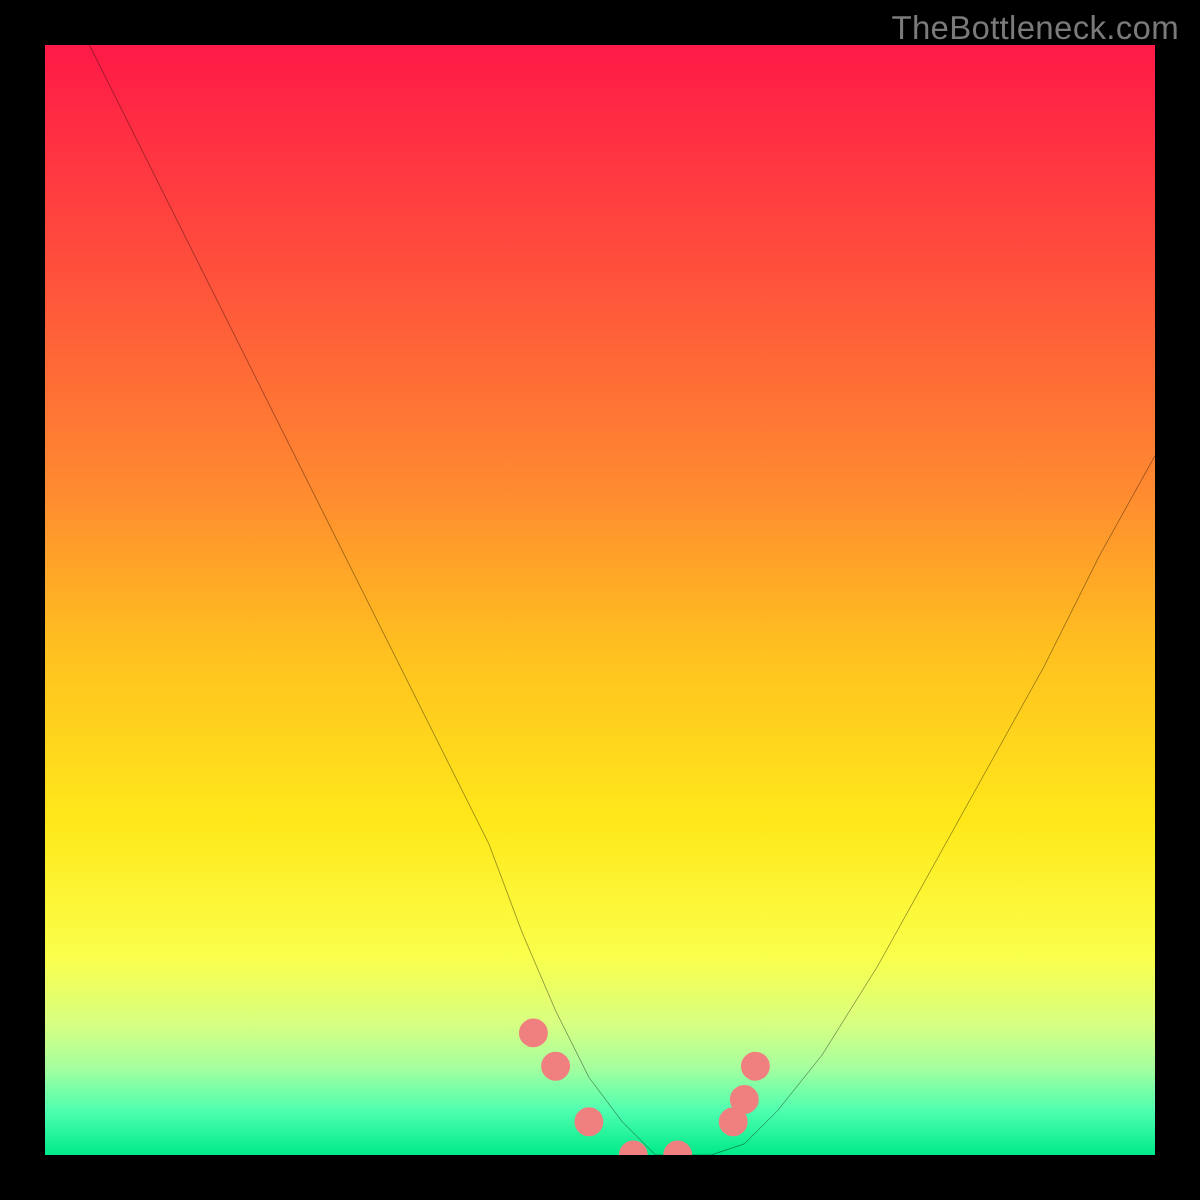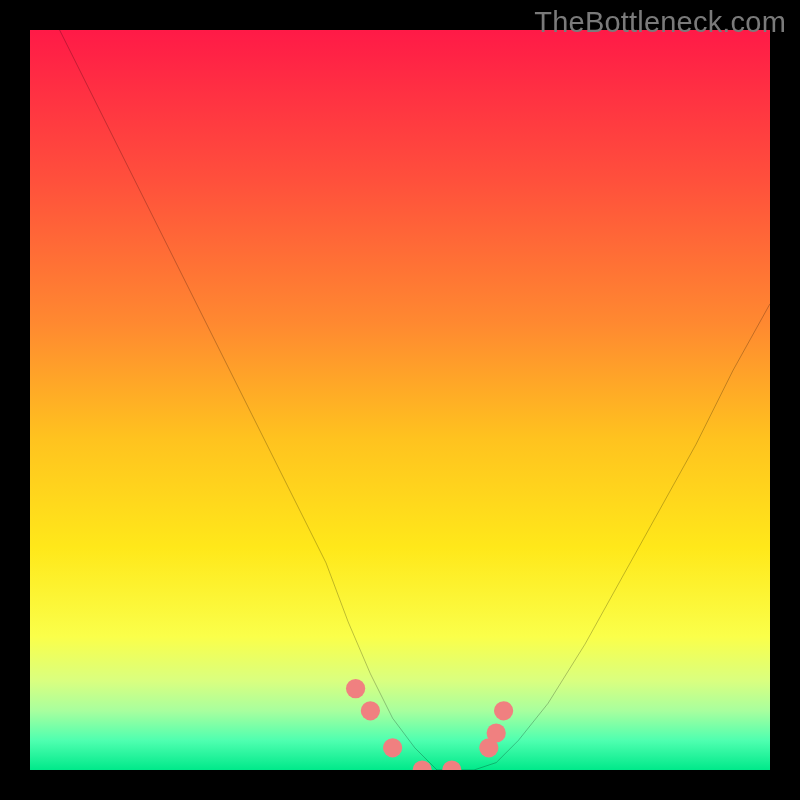--- a/index.html
+++ b/index.html
@@ -32,21 +32,21 @@
   }
   .curve {
     position: absolute;
     inset: 0;
   }
   .watermark {
     position: absolute;
     top: 6px;
     right: 14px;
     color: #7a7a7a;
-    font-size: 29px;
+    font-size: 22px;
     letter-spacing: 0.2px;
     font-weight: 400;
   }
 </style>
 </head>
 <body>
 
 <div class="frame">
 
   <div class="plot-area">

